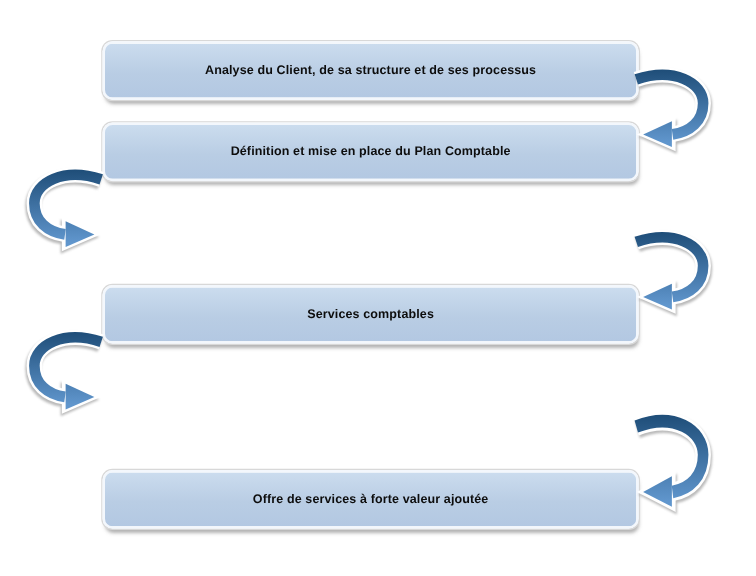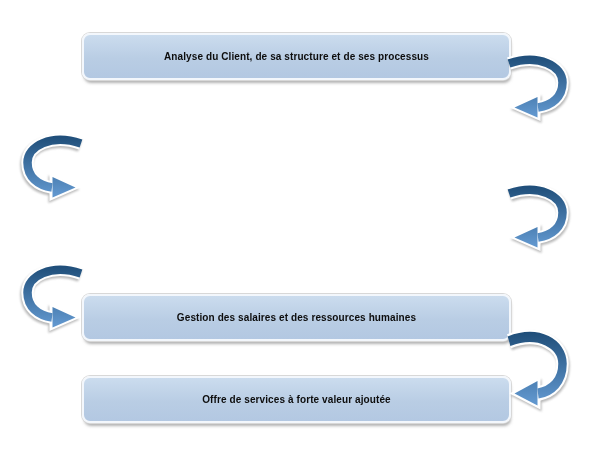--- a/index.html
+++ b/index.html
@@ -36,26 +36,29 @@
     </linearGradient>
   </defs>
 </svg>
 
 <div id="canvas">
 
   <div class="step-box" style="top:33px">
     <span class="step-label">Analyse du Client, de sa structure et de ses processus</span>
   </div>
 
+  <div class="step-box" style="top:98px">
+    <span class="step-label">Définition et mise en place du Plan Comptable</span>
+  </div>
 
 
+  <div class="step-box" style="top:228px">
+    <span class="step-label">Services comptables</span>
+  </div>
 
-  <div class="step-box" style="top:294px">
-    <span class="step-label">Gestion des salaires et des ressources humaines</span>
-  </div>
 
   <div class="step-box" style="top:376px">
     <span class="step-label">Offre de services à forte valeur ajoutée</span>
   </div>
 
   <svg class="arrow arrow-right" style="left:509px;top:54px" width="58" height="64" viewBox="0 0 58 64">
     <path d="M0,9.5 C30,-0.5 53.5,12 53.5,28.5 C53.5,43 43,51.5 29,53.5" fill="none" stroke="#ffffff" stroke-width="12.5"></path>
     <polygon points="31.5,39.5 31.5,67 0.5,53.5" fill="#ffffff"></polygon>
     <path d="M0,9.5 C30,-0.5 53.5,12 53.5,28.5 C53.5,43 43,51.5 29,53.5" fill="none" stroke="url(#agrad)" stroke-width="8.5"></path>
     <polygon points="28.5,43 28.5,63.5 5.5,53.5" fill="url(#agrad)"></polygon>

